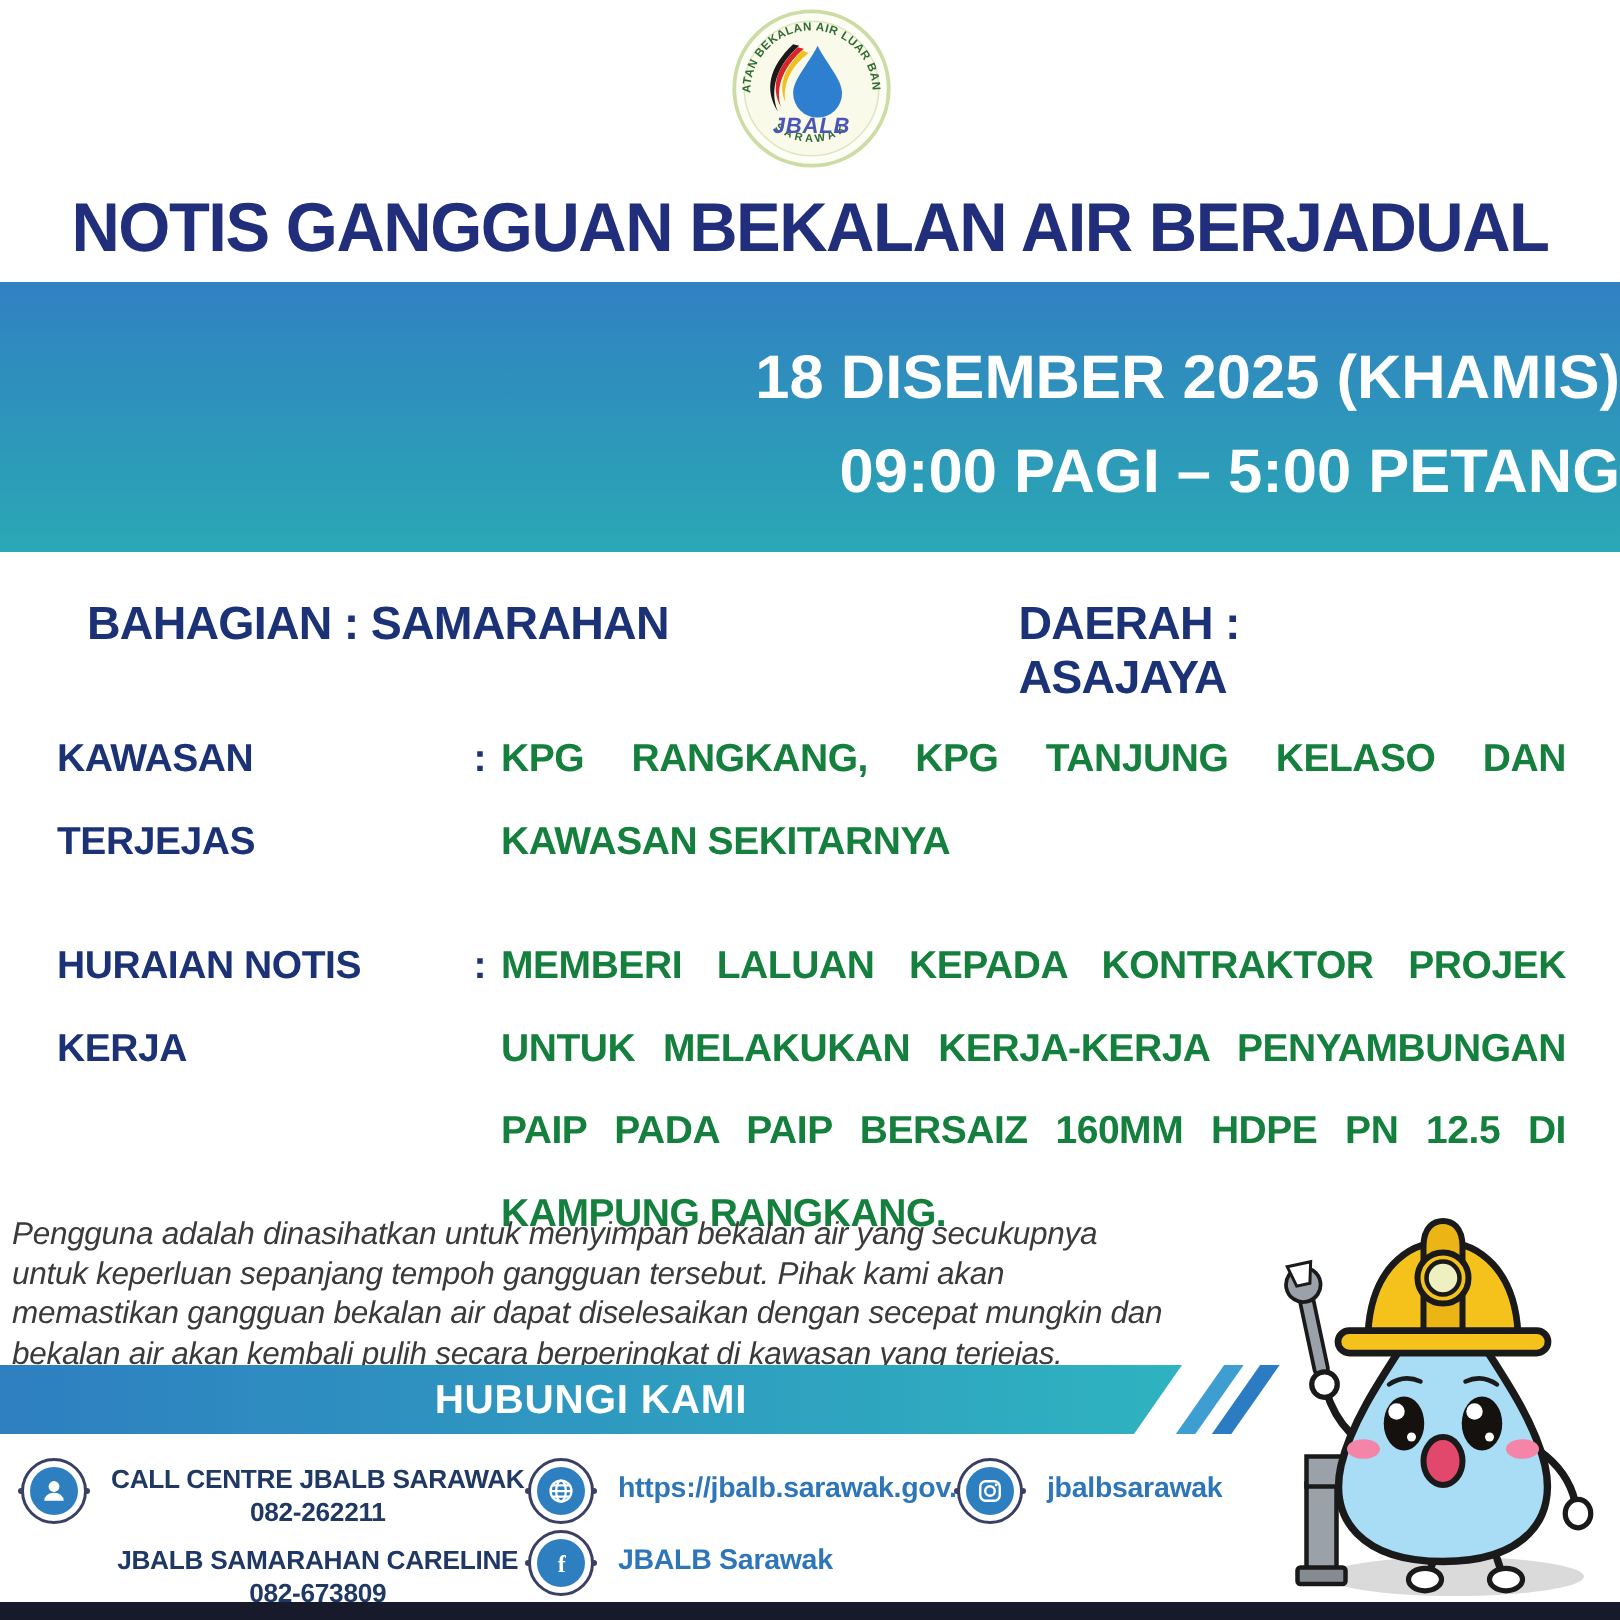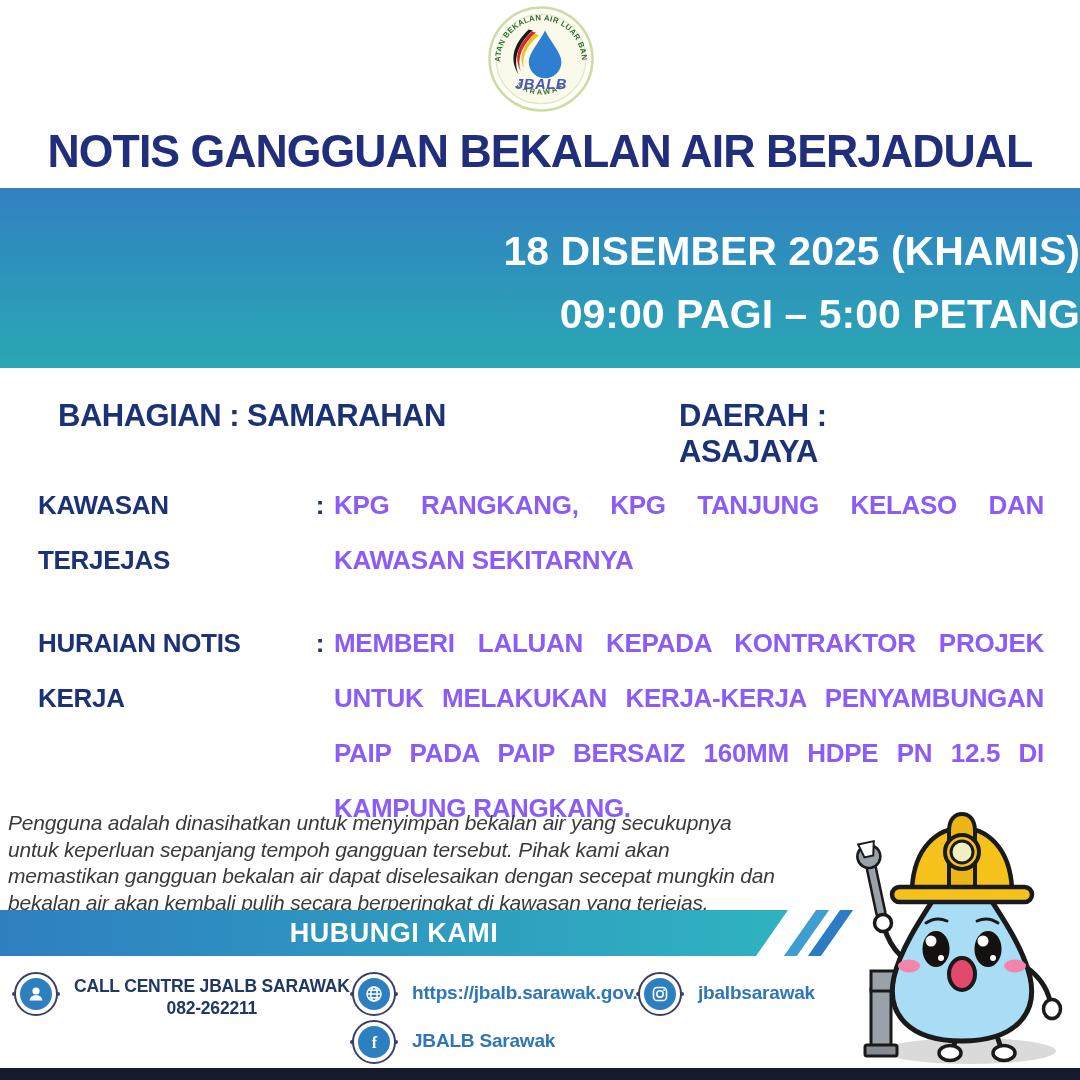--- a/index.html
+++ b/index.html
@@ -29,21 +29,21 @@
   .region{position:absolute;font-size:31px;font-weight:700;color:#1c3276;letter-spacing:-0.5px;}
   .region.bahagian{left:58px;}
   .region.daerah{left:645px;margin-left:34px;}
   
   .info-row{position:absolute;left:38px;width:1006px;display:flex;}
   .info-row.kawasan{top:478px;}
   .info-row.huraian{top:616px;}
   .info-label{width:268px;flex:none;font-size:26px;font-weight:700;color:#1c3276;line-height:55px;letter-spacing:-0.3px;}
   .info-colon{width:28px;flex:none;font-size:26px;font-weight:700;color:#1c3276;line-height:55px;text-align:center;}
   .info-value{
-    flex:1;font-size:26px;font-weight:700;color:#8b5cf6;line-height:55px;
+    flex:1;font-size:26px;font-weight:700;color:#15803d;line-height:55px;
     text-align:justify;letter-spacing:-0.3px;
   }
   
   .advisory{
     position:absolute;top:810px;left:8px;width:768px;
     font-size:21px;line-height:26.5px;font-style:italic;font-weight:500;
     color:#3a3a3a;letter-spacing:-0.2px;
   }
   
   .contact-banner{
@@ -149,20 +149,24 @@
       <div class="icon-disc">
         <svg width="22" height="22" viewBox="0 0 22 22">
           <circle cx="11" cy="8" r="3.6" fill="#ffffff"></circle>
           <path d="M4.5,17.5 a6.5,5.4 0 0 1 13,0 Z" fill="#ffffff"></path>
         </svg>
       </div>
     </div>
     <div class="txt">
       <div class="c-navy">CALL CENTRE JBALB SARAWAK</div>
       <div class="c-navy">082-262211</div>
+      <div class="blk2">
+        <div class="c-navy">JBALB SAMARAHAN CARELINE</div>
+        <div class="c-navy">082-673809</div>
+      </div>
     </div>
   </div>
 
   <div class="contact-item ct-web">
     <div class="icon-ring">
       <div class="icon-disc">
         <svg width="22" height="22" viewBox="0 0 22 22" fill="none" stroke="#ffffff" stroke-width="1.5">
           <circle cx="11" cy="11" r="7"></circle>
           <ellipse cx="11" cy="11" rx="3.2" ry="7"></ellipse>
           <line x1="4" y1="11" x2="18" y2="11"></line>

